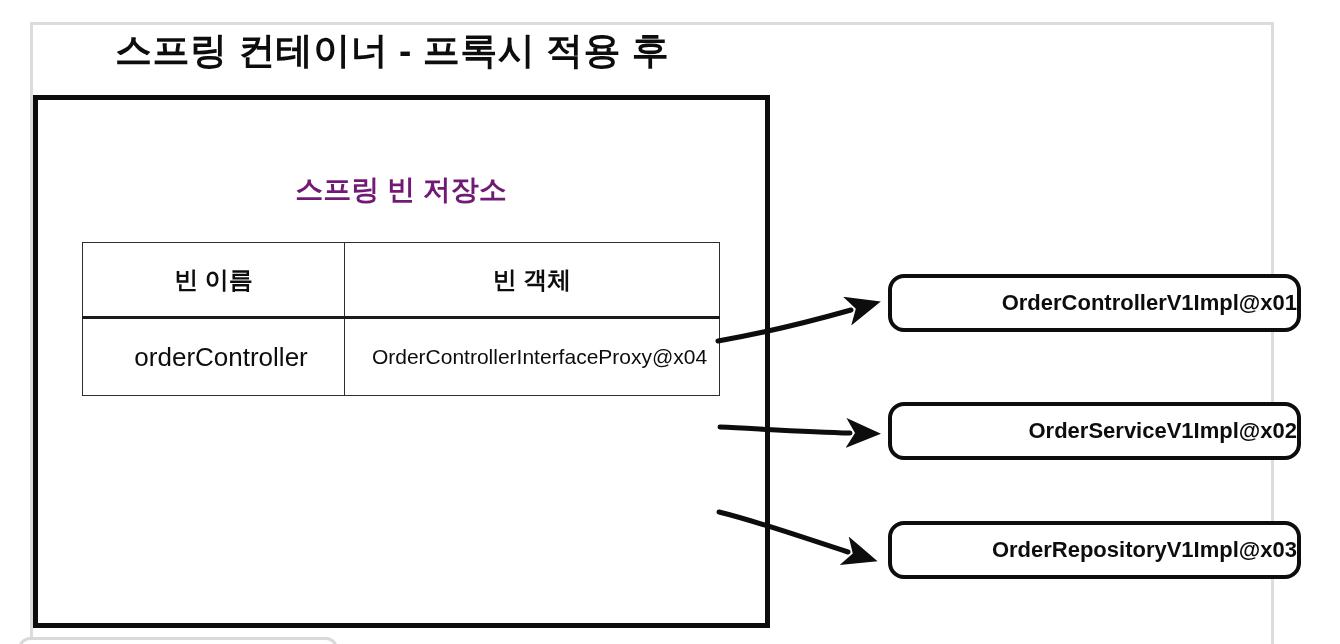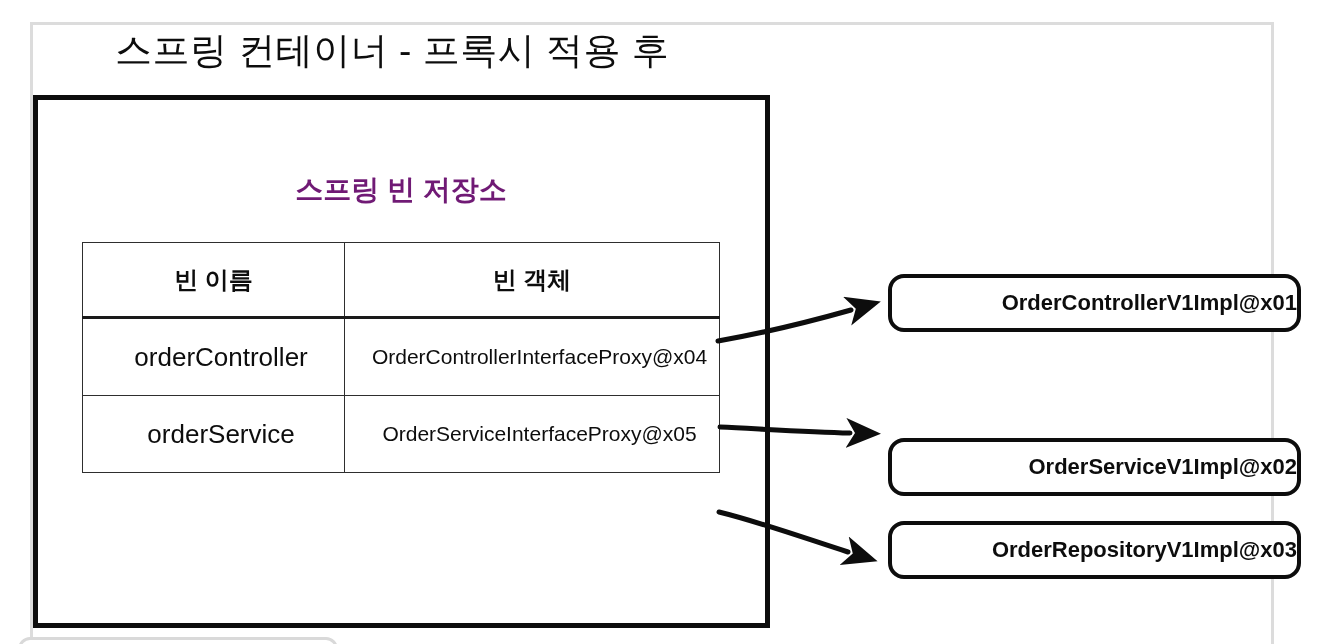--- a/index.html
+++ b/index.html
@@ -27,21 +27,21 @@
     background: #ffffff;
     z-index: 1;
   }
 
   .page-title {
     position: absolute;
     left: 115px;
     top: 26px;
     margin: 0;
     font-size: 37px;
-    font-weight: 400;
+    font-weight: 700;
     color: #0d0d0d;
     letter-spacing: 0.5px;
     z-index: 3;
     white-space: nowrap;
   }
 
   
   .container-box {
     position: absolute;
     left: 33px;
@@ -111,21 +111,21 @@
     display: flex;
     align-items: center;
     justify-content: flex-end;
     font-size: 22px;
     font-weight: bold;
     color: #0d0d0d;
     z-index: 4;
     white-space: nowrap;
   }
   .target-box.t1 { top: 274px; }
-  .target-box.t2 { top: 402px; margin-top: 36px; }
+  .target-box.t2 { top: 402px; }
   .target-box.t3 { top: 521px; }
 
   svg.arrow-layer {
     position: absolute;
     left: 0;
     top: 0;
     width: 1340px;
     height: 644px;
     z-index: 5;
     pointer-events: none;
@@ -161,24 +161,20 @@
     <tr>
       <th>빈 이름</th>
       <th>빈 객체</th>
     </tr>
   </thead>
   <tbody>
     <tr>
       <td class="cell-name">orderController</td>
       <td class="cell-obj">OrderControllerInterfaceProxy@x04</td>
     </tr>
-    <tr>
-      <td class="cell-name">orderService</td>
-      <td class="cell-obj">OrderServiceInterfaceProxy@x05</td>
-    </tr>
   </tbody>
 </table>
 
 <div class="target-box t1">
   <span>OrderControllerV1Impl@x01</span>
 </div>
 <div class="target-box t2">
   <span>OrderServiceV1Impl@x02</span>
 </div>
 <div class="target-box t3">

